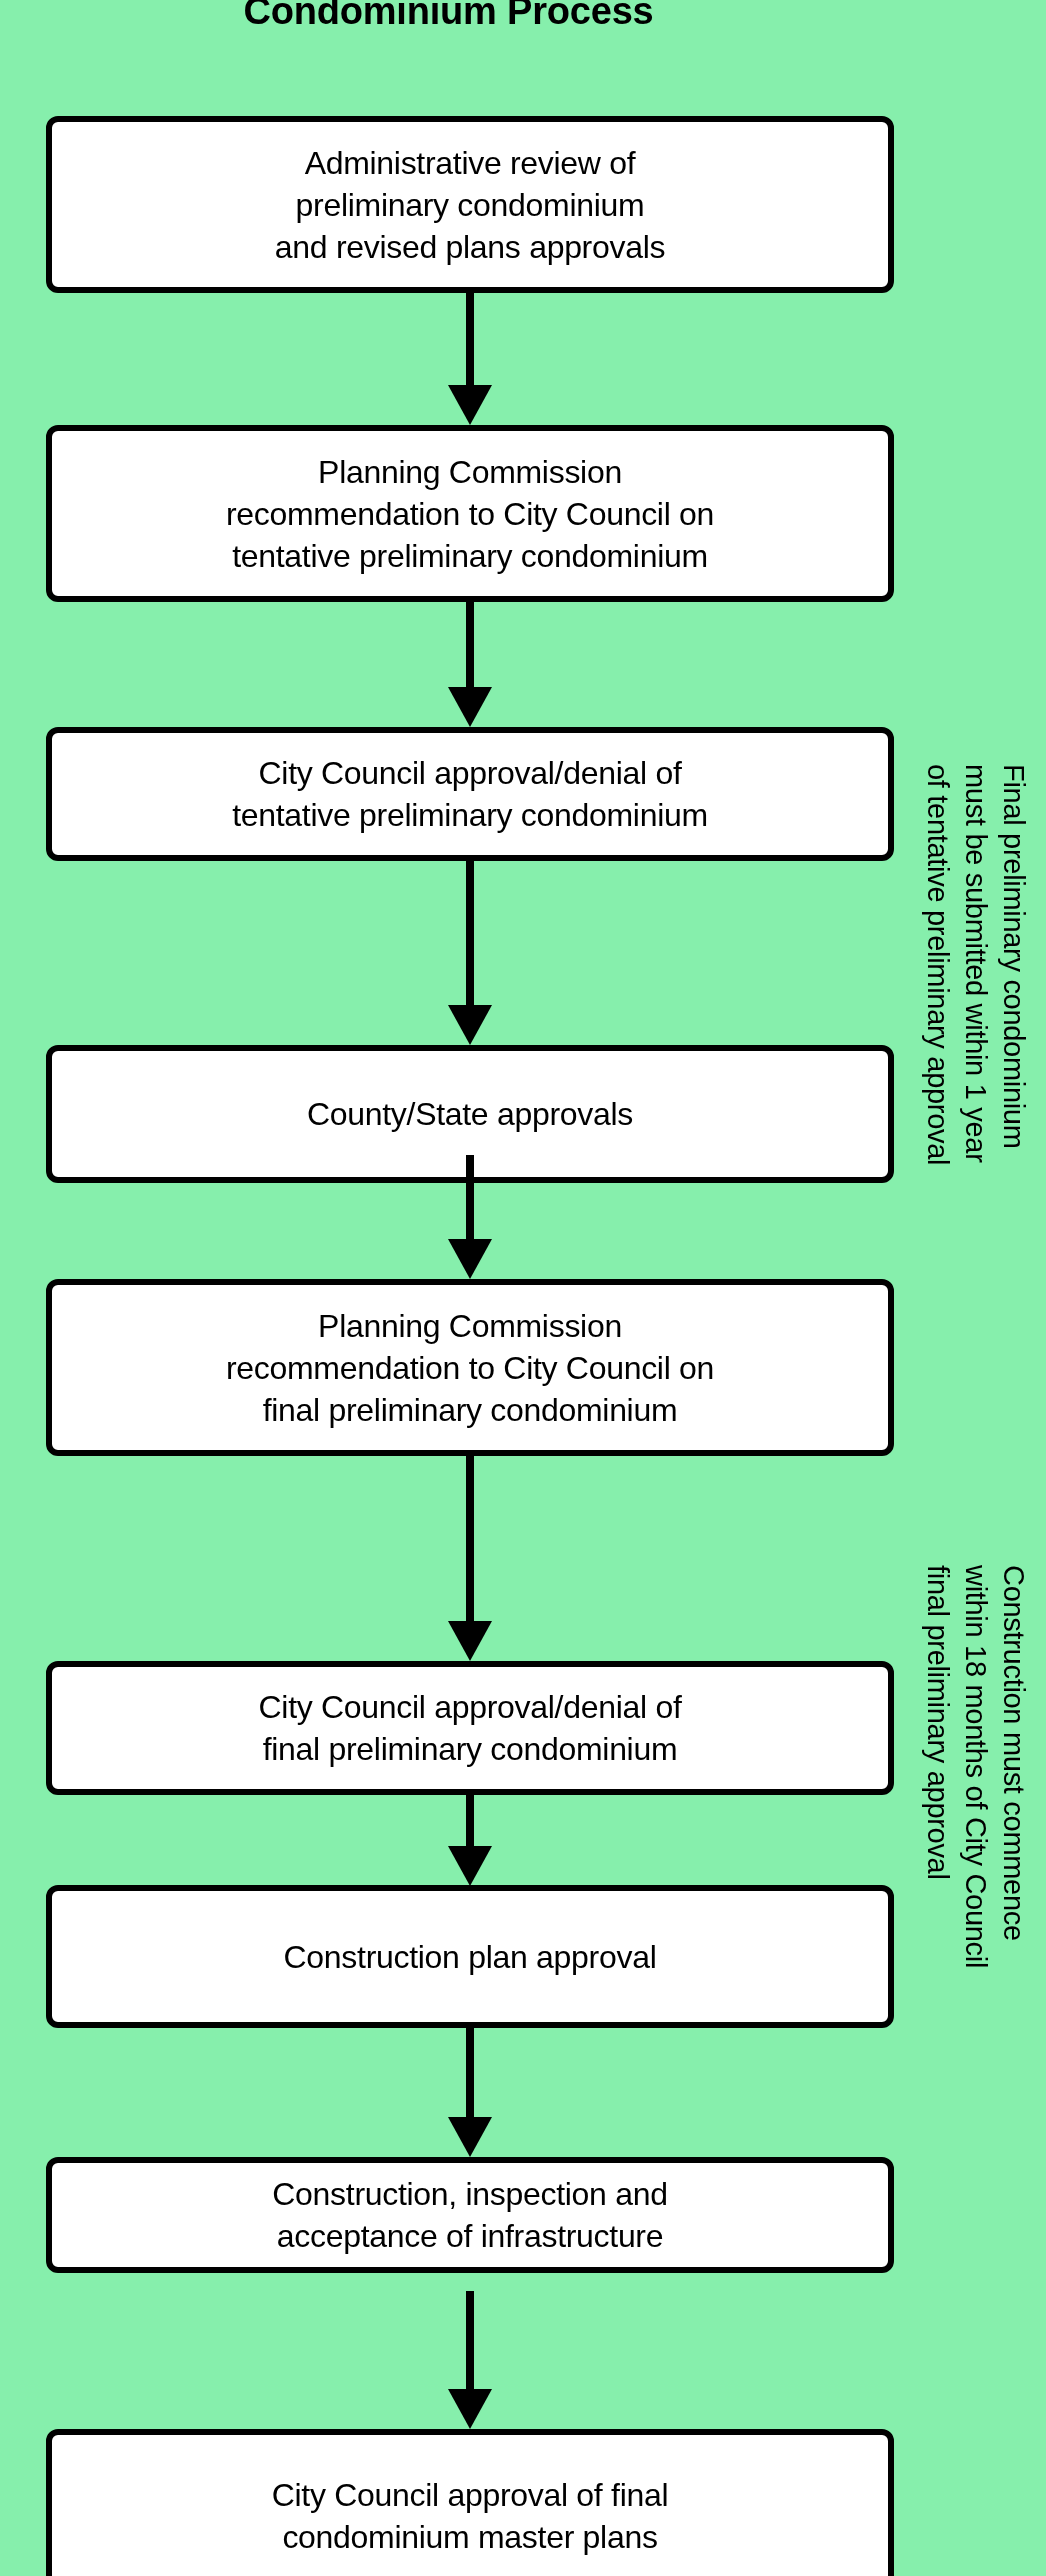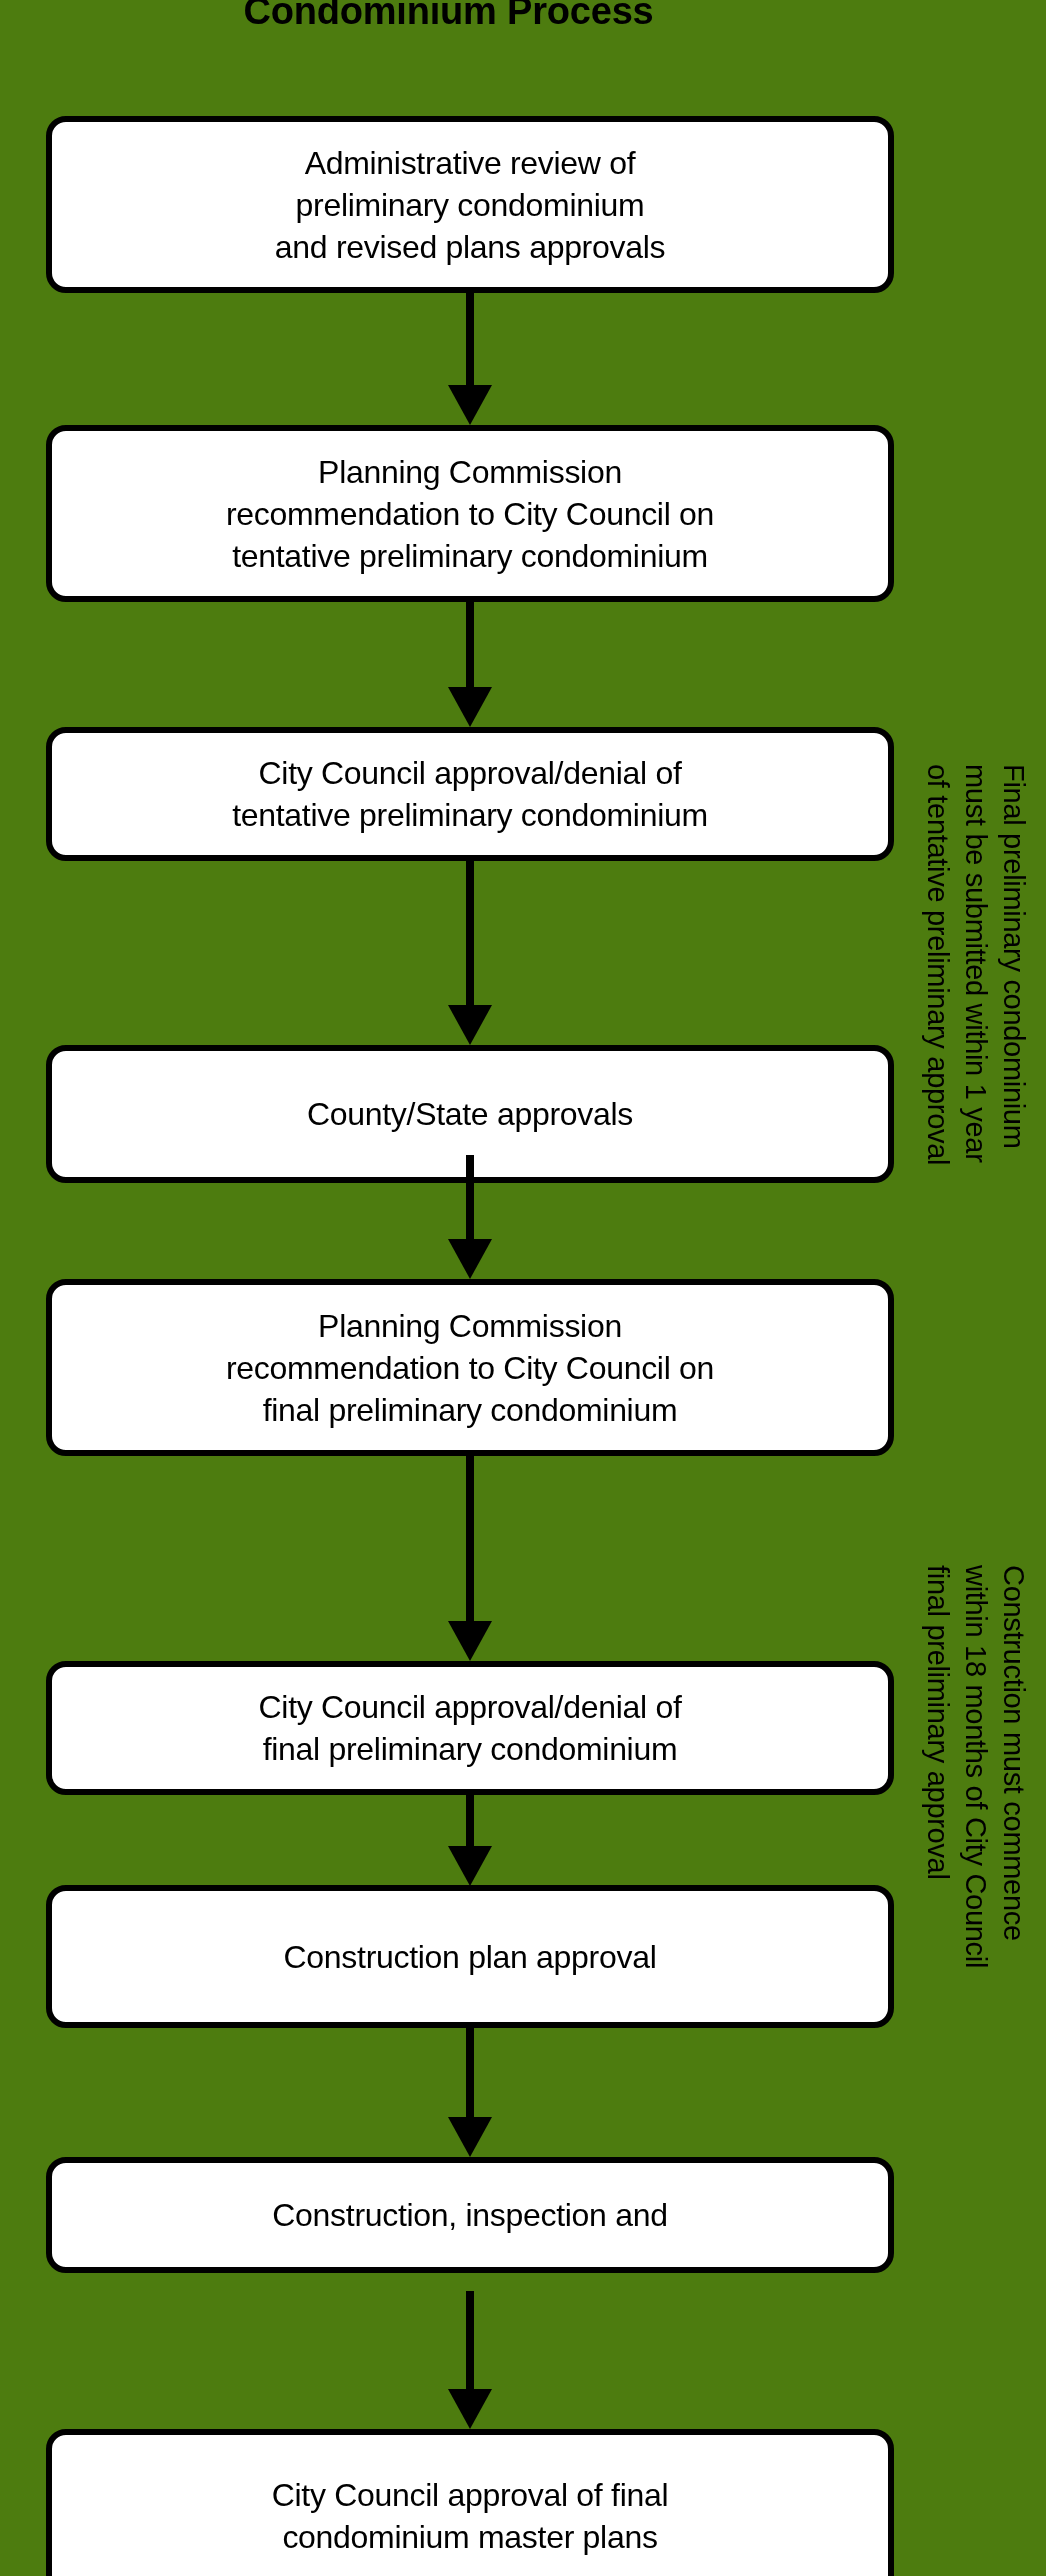--- a/index.html
+++ b/index.html
@@ -8,21 +8,21 @@
     background: #ffffff;
   }
   body {
     font-family: "Liberation Sans", sans-serif;
     color: #000000;
   }
   #page {
     position: relative;
     width: 1046px;
     height: 2576px;
-    background: #4d7c0f;
+    background: #86efac;
     overflow: hidden;
   }
 
   
   #chart-title {
     position: absolute;
     left: 0;
     top: -11.5px;
     width: 897px;
     text-align: center;
@@ -41,21 +41,21 @@
     width: 848px;
     height: 2576px;
   }
 
   .flow-node {
     position: absolute;
     left: 0;
     width: 848px;
     box-sizing: border-box;
     border: 6.7px solid #000000;
-    border-radius: 20px;
+    border-radius: 12px;
     background: #ffffff;
     display: flex;
     align-items: center;
     justify-content: center;
     text-align: center;
   }
   .flow-node-label {
     font-size: 32px;
     line-height: 42px;
     letter-spacing: -0.3px;
@@ -186,20 +186,21 @@
     </div>
 
     <div class="connector" style="top:2028px; height:129px;">
       <div class="shaft" style="height:91px;"></div>
       <div class="head" style="top:89px;"></div>
     </div>
 
     <div class="flow-node" style="top:2157px; height:116px;">
       <div class="flow-node-label">
         <div>Construction, inspection and</div>
+        <div>acceptance of infrastructure</div>
       </div>
     </div>
 
     <div class="connector" style="top:2291px; height:138px;">
       <div class="shaft" style="height:100px;"></div>
       <div class="head" style="top:98px;"></div>
     </div>
 
     <div class="flow-node" style="top:2429px; height:174px;">
       <div class="flow-node-label">

